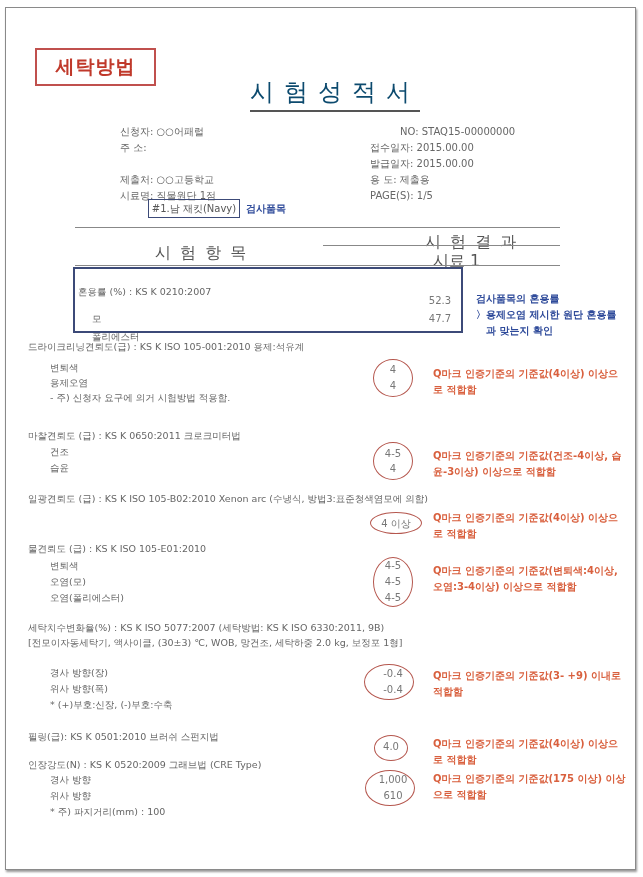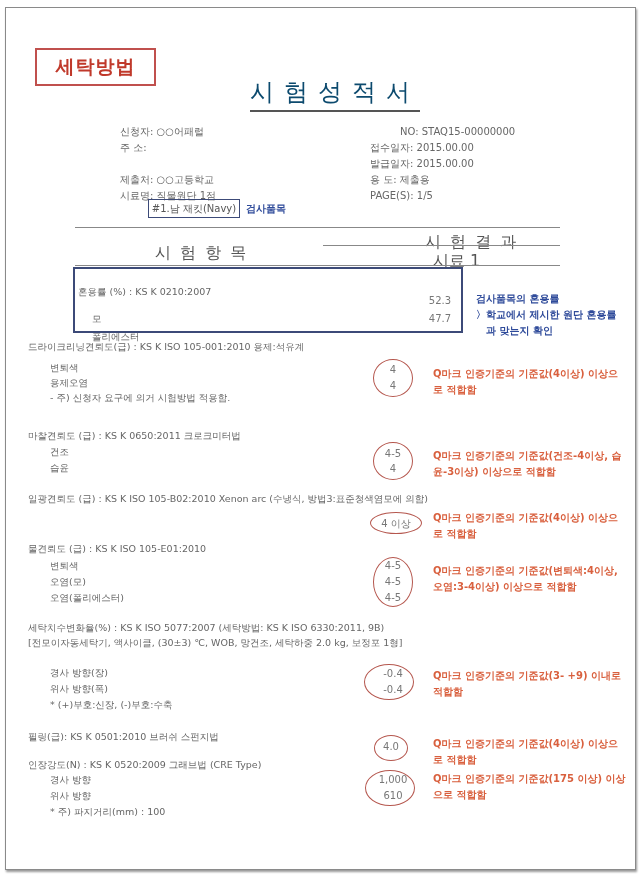--- a/index.html
+++ b/index.html
@@ -70,21 +70,21 @@
 <div class="hline" style="left:75px;top:265px;width:485px;"></div>
 
 <div class="abs mix-box"></div>
 <div class="abs small" style="left:78px;top:271px;margin-top:15px;">혼용률 (%) : KS K 0210:2007</div>
 <div class="abs small" style="left:92px;top:295px;margin-top:36px;">폴리에스터</div>
 <div class="abs val" style="left:420px;top:295px;width:40px;">52.3</div>
 <div class="abs small" style="left:92px;top:313px;">모</div>
 <div class="abs val" style="left:420px;top:313px;width:40px;">47.7</div>
 <div class="abs blue" style="left:476px;top:291px;line-height:16px;">
   <div>검사품목의 혼용률</div>
-  <div>〉학교에서 제시한 원단 혼용률</div>
+  <div>〉용제오염 제시한 원단 혼용률</div>
   <div style="padding-left:10px">과 맞는지 확인</div>
 </div>
 
 <div class="abs small" style="left:28px;top:341px;">드라이크리닝견뢰도(급) : KS K ISO 105-001:2010 용제:석유계</div>
 <div class="abs small" style="left:50px;top:362px;">변퇴색</div>
 <div class="abs small" style="left:50px;top:377px;">용제오염</div>
 <div class="abs small" style="left:50px;top:392px;">- 주) 신청자 요구에 의거 시험방법 적용함.</div>
 <div class="circle" style="left:373px;top:359px;width:40px;height:38px;"></div>
 <div class="abs val" style="left:373px;top:364px;width:40px;">4</div>
 <div class="abs val" style="left:373px;top:380px;width:40px;">4</div>

